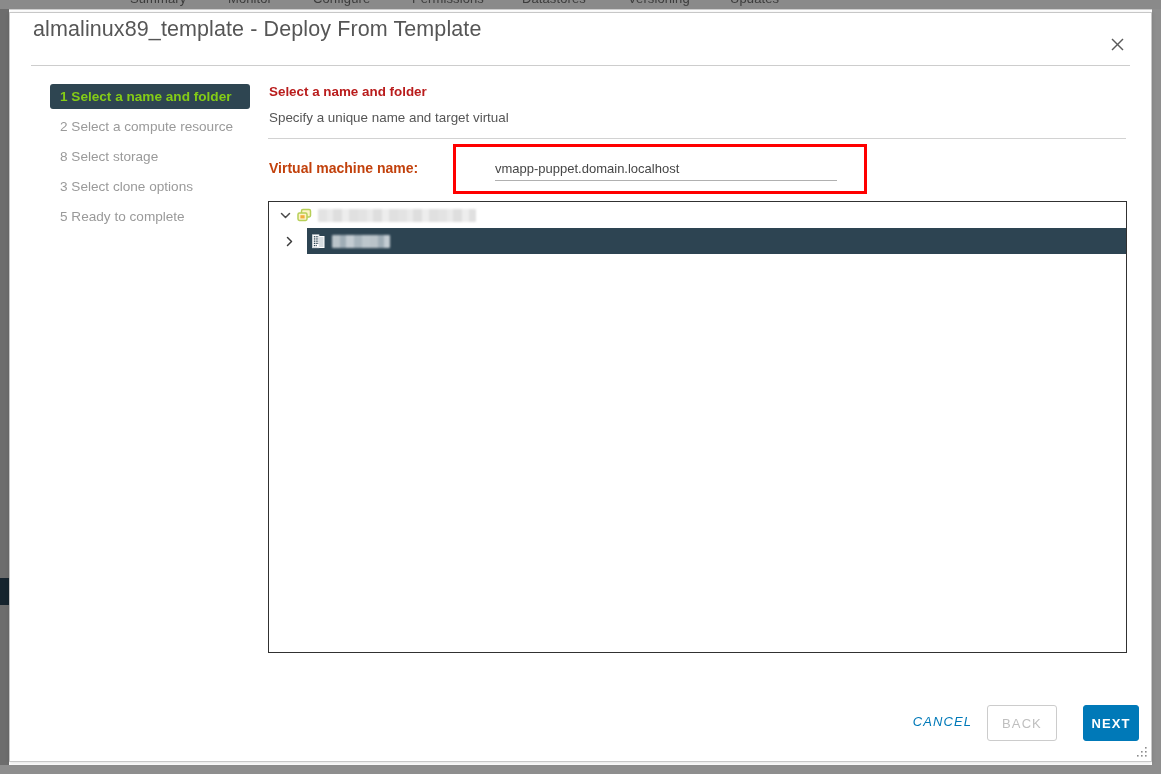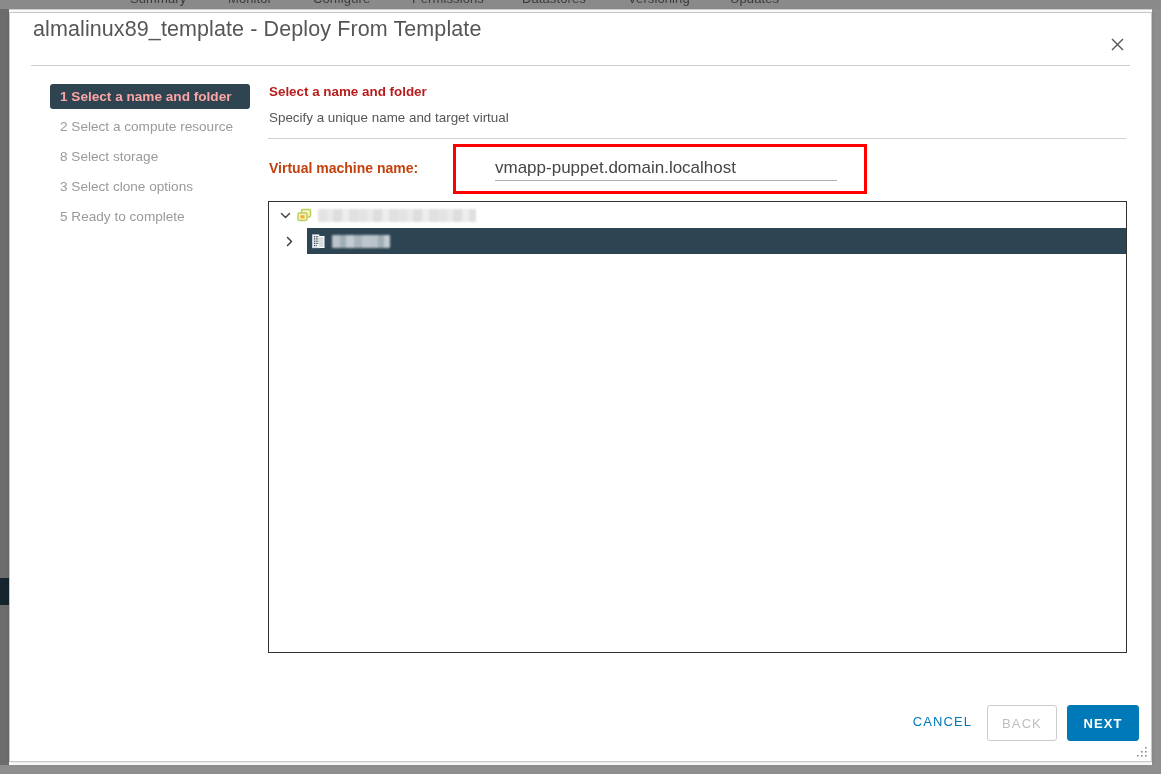--- a/index.html
+++ b/index.html
@@ -153,21 +153,21 @@
     font-size: 13.6px;
     color: #9a9a9a;
     white-space: nowrap;
     border-radius: 3px;
     margin-bottom: 5px;
     cursor: pointer;
     box-sizing: border-box;
   }
   .step.active {
     background: #2e4551;
-    color: #fca5a5;
+    color: #84cc16;
     font-weight: bold;
     width: 200px;
   }
 
   .content {
     position: absolute;
     left: 258px;
     top: 18px;
     right: 25px;
   }
@@ -216,21 +216,21 @@
     position: absolute;
     left: 227px;
     top: 19px;
     width: 342px;
     height: 23px;
     border: 0;
     border-bottom: 1px solid #b0b0b0;
     background: transparent;
     outline: none;
     font-family: "Liberation Sans", sans-serif;
-    font-size: 17px;
+    font-size: 13px;
     color: #464646;
     padding: 0 0 2px 0;
     box-sizing: border-box;
   }
 
   .location-label {
     font-size: 13.4px;
     color: #464646;
     margin: 21px 0 12px 1px;
   }
@@ -319,41 +319,42 @@
     height: 34px;
     line-height: 34px;
     border: 0;
     background: transparent;
     color: #0079b8;
     font-family: "Liberation Sans", sans-serif;
     font-size: 13px;
     letter-spacing: 1.1px;
     cursor: pointer;
     padding: 0;
+    font-style: italic;
   }
   .btn-back {
     position: absolute;
     right: 94px;
     top: 20px;
     width: 70px;
     height: 36px;
     border: 1px solid #cccccc;
     border-radius: 3px;
     background: #ffffff;
     color: #bfbfbf;
     font-family: "Liberation Sans", sans-serif;
     font-size: 13px;
     letter-spacing: 1.1px;
     cursor: default;
   }
   .btn-next {
     position: absolute;
     right: 12px;
     top: 20px;
-    width: 72px;
+    width: 56px;
     height: 36px;
     border: 1px solid #0079b8;
     border-radius: 3px;
     background: #0079b8;
     color: #ffffff;
     font-family: "Liberation Sans", sans-serif;
     font-size: 13px;
     font-weight: bold;
     letter-spacing: 1.1px;
     cursor: pointer;

